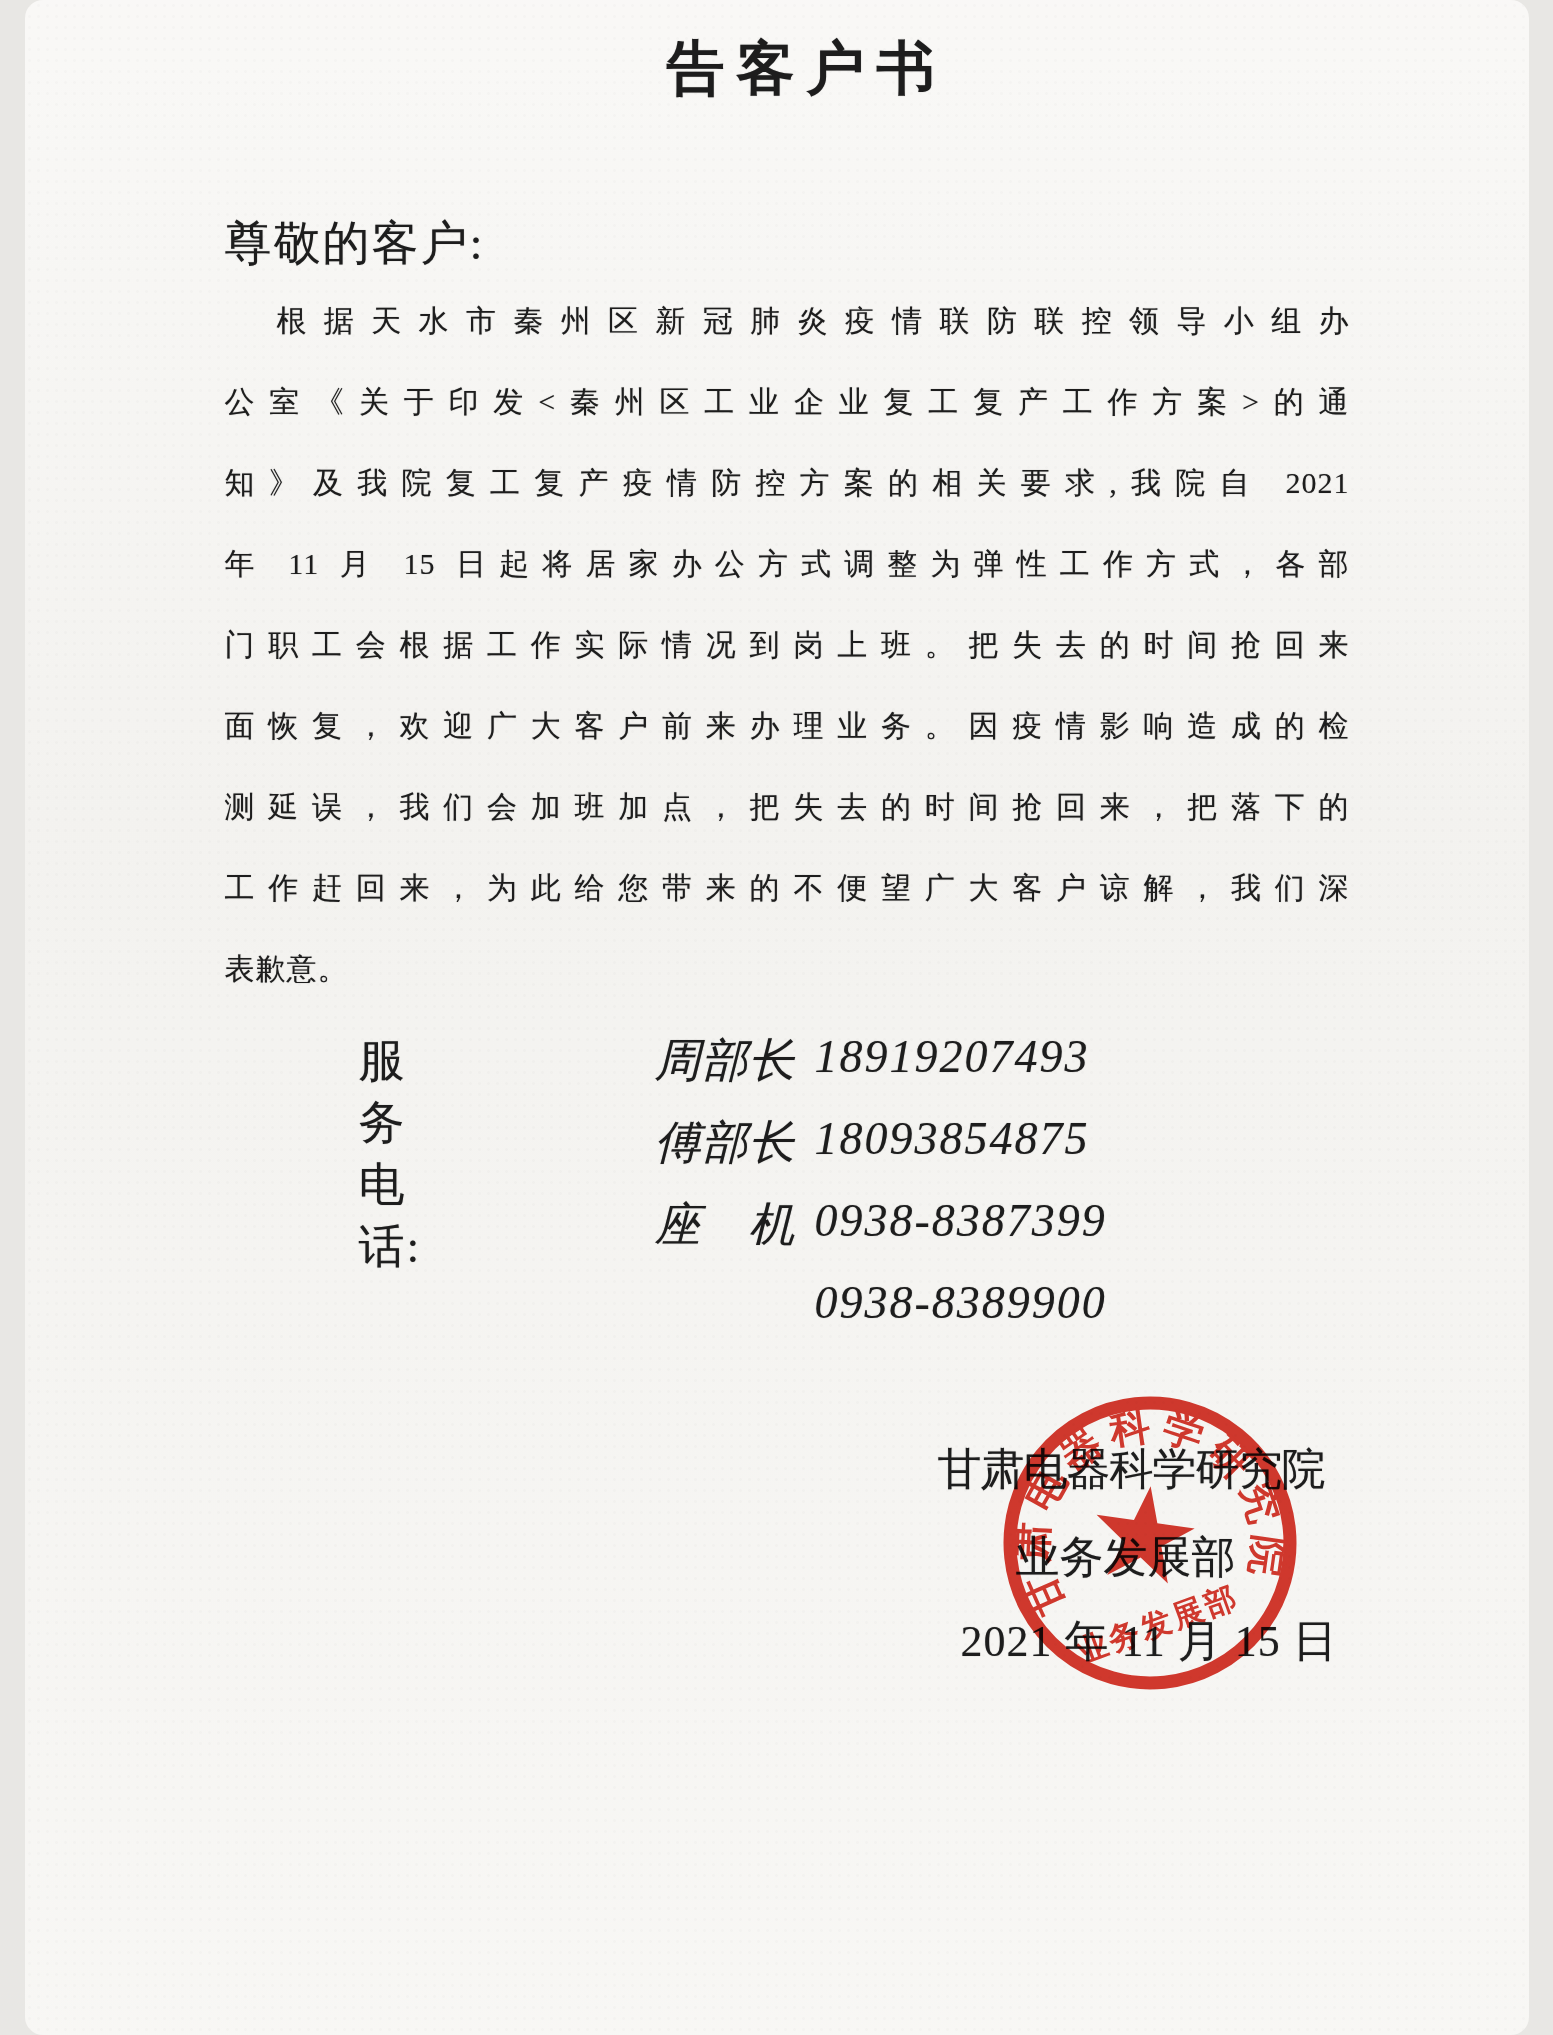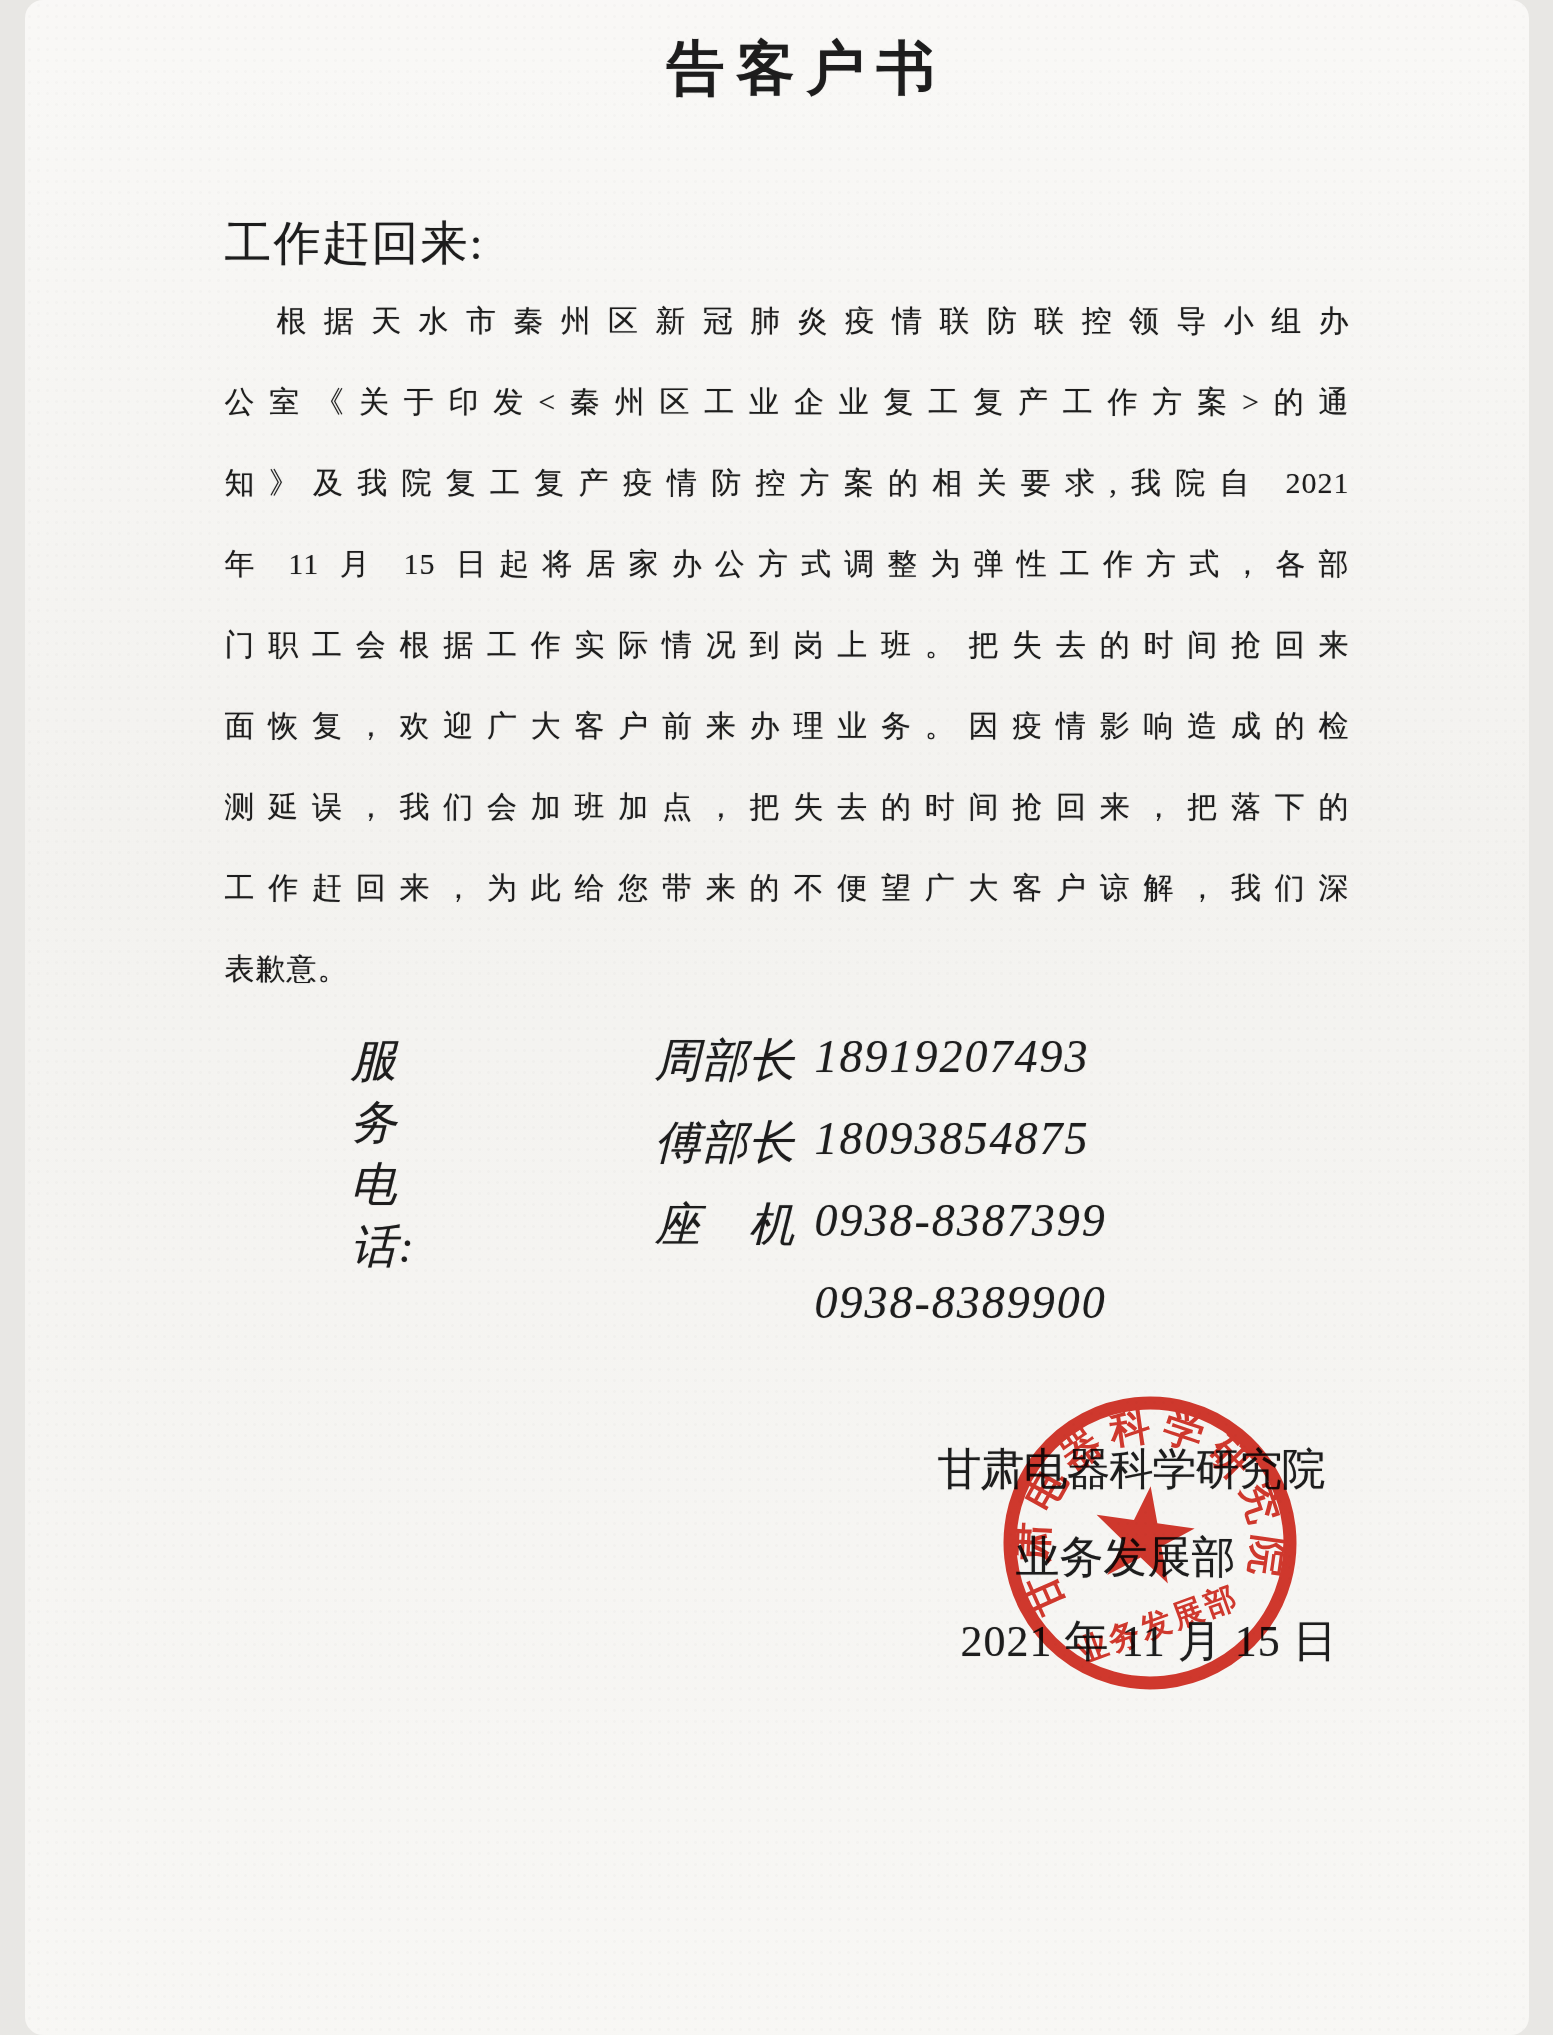--- a/index.html
+++ b/index.html
@@ -40,21 +40,21 @@
     letter-spacing:1px;
     white-space:normal;
   }
   .bline.first{ text-indent:52px; }
   .bline.last{ text-align:left; text-align-last:left; }
 
   .phone-block{
     position:absolute; left:322px; top:1030px;
     font-size:46px;
   }
-  .phone-label{ position:absolute; left:4px; top:0; letter-spacing:2px;font-style:italic;}
+  .phone-label{ position:absolute; left:12px; top:0; letter-spacing:2px;}
   .phone-rows{ position:absolute; left:308px; top:0; width:620px;}
   .phone-row{ height:82px; display:flex; align-items:flex-start;font-style:italic; }
   .phone-name{ width:152px; flex:none; letter-spacing:1px;}
   .phone-num{ margin-left:8px; letter-spacing:2px; font-family:"Liberation Serif","DejaVu Serif",serif;}
 
   .sig-org{
     position:absolute; left:913px; top:1440px;
     font-size:44px; letter-spacing:-1px;
   }
   .sig-dept{
@@ -77,21 +77,21 @@
     font-weight:bold;
   }
 </style>
 </head>
 <body>
 
 <div class="page">
 
   <div class="title ink">告客户书</div>
 
-  <div class="salutation ink">工作赶回来:</div>
+  <div class="salutation ink">尊敬的客户:</div>
 
   <div class="body-block">
     <div class="bline first ink">根据天水市秦州区新冠肺炎疫情联防联控领导小组办</div>
     <div class="bline ink">公室《关于印发&lt;秦州区工业企业复工复产工作方案&gt;的通</div>
     <div class="bline ink">知》及我院复工复产疫情防控方案的相关要求,我院自 2021</div>
     <div class="bline ink">年 11 月 15 日起将居家办公方式调整为弹性工作方式，各部</div>
     <div class="bline ink">门职工会根据工作实际情况到岗上班。把失去的时间抢回来</div>
     <div class="bline ink">面恢复，欢迎广大客户前来办理业务。因疫情影响造成的检</div>
     <div class="bline ink">测延误，我们会加班加点，把失去的时间抢回来，把落下的</div>
     <div class="bline ink">工作赶回来，为此给您带来的不便望广大客户谅解，我们深</div>

